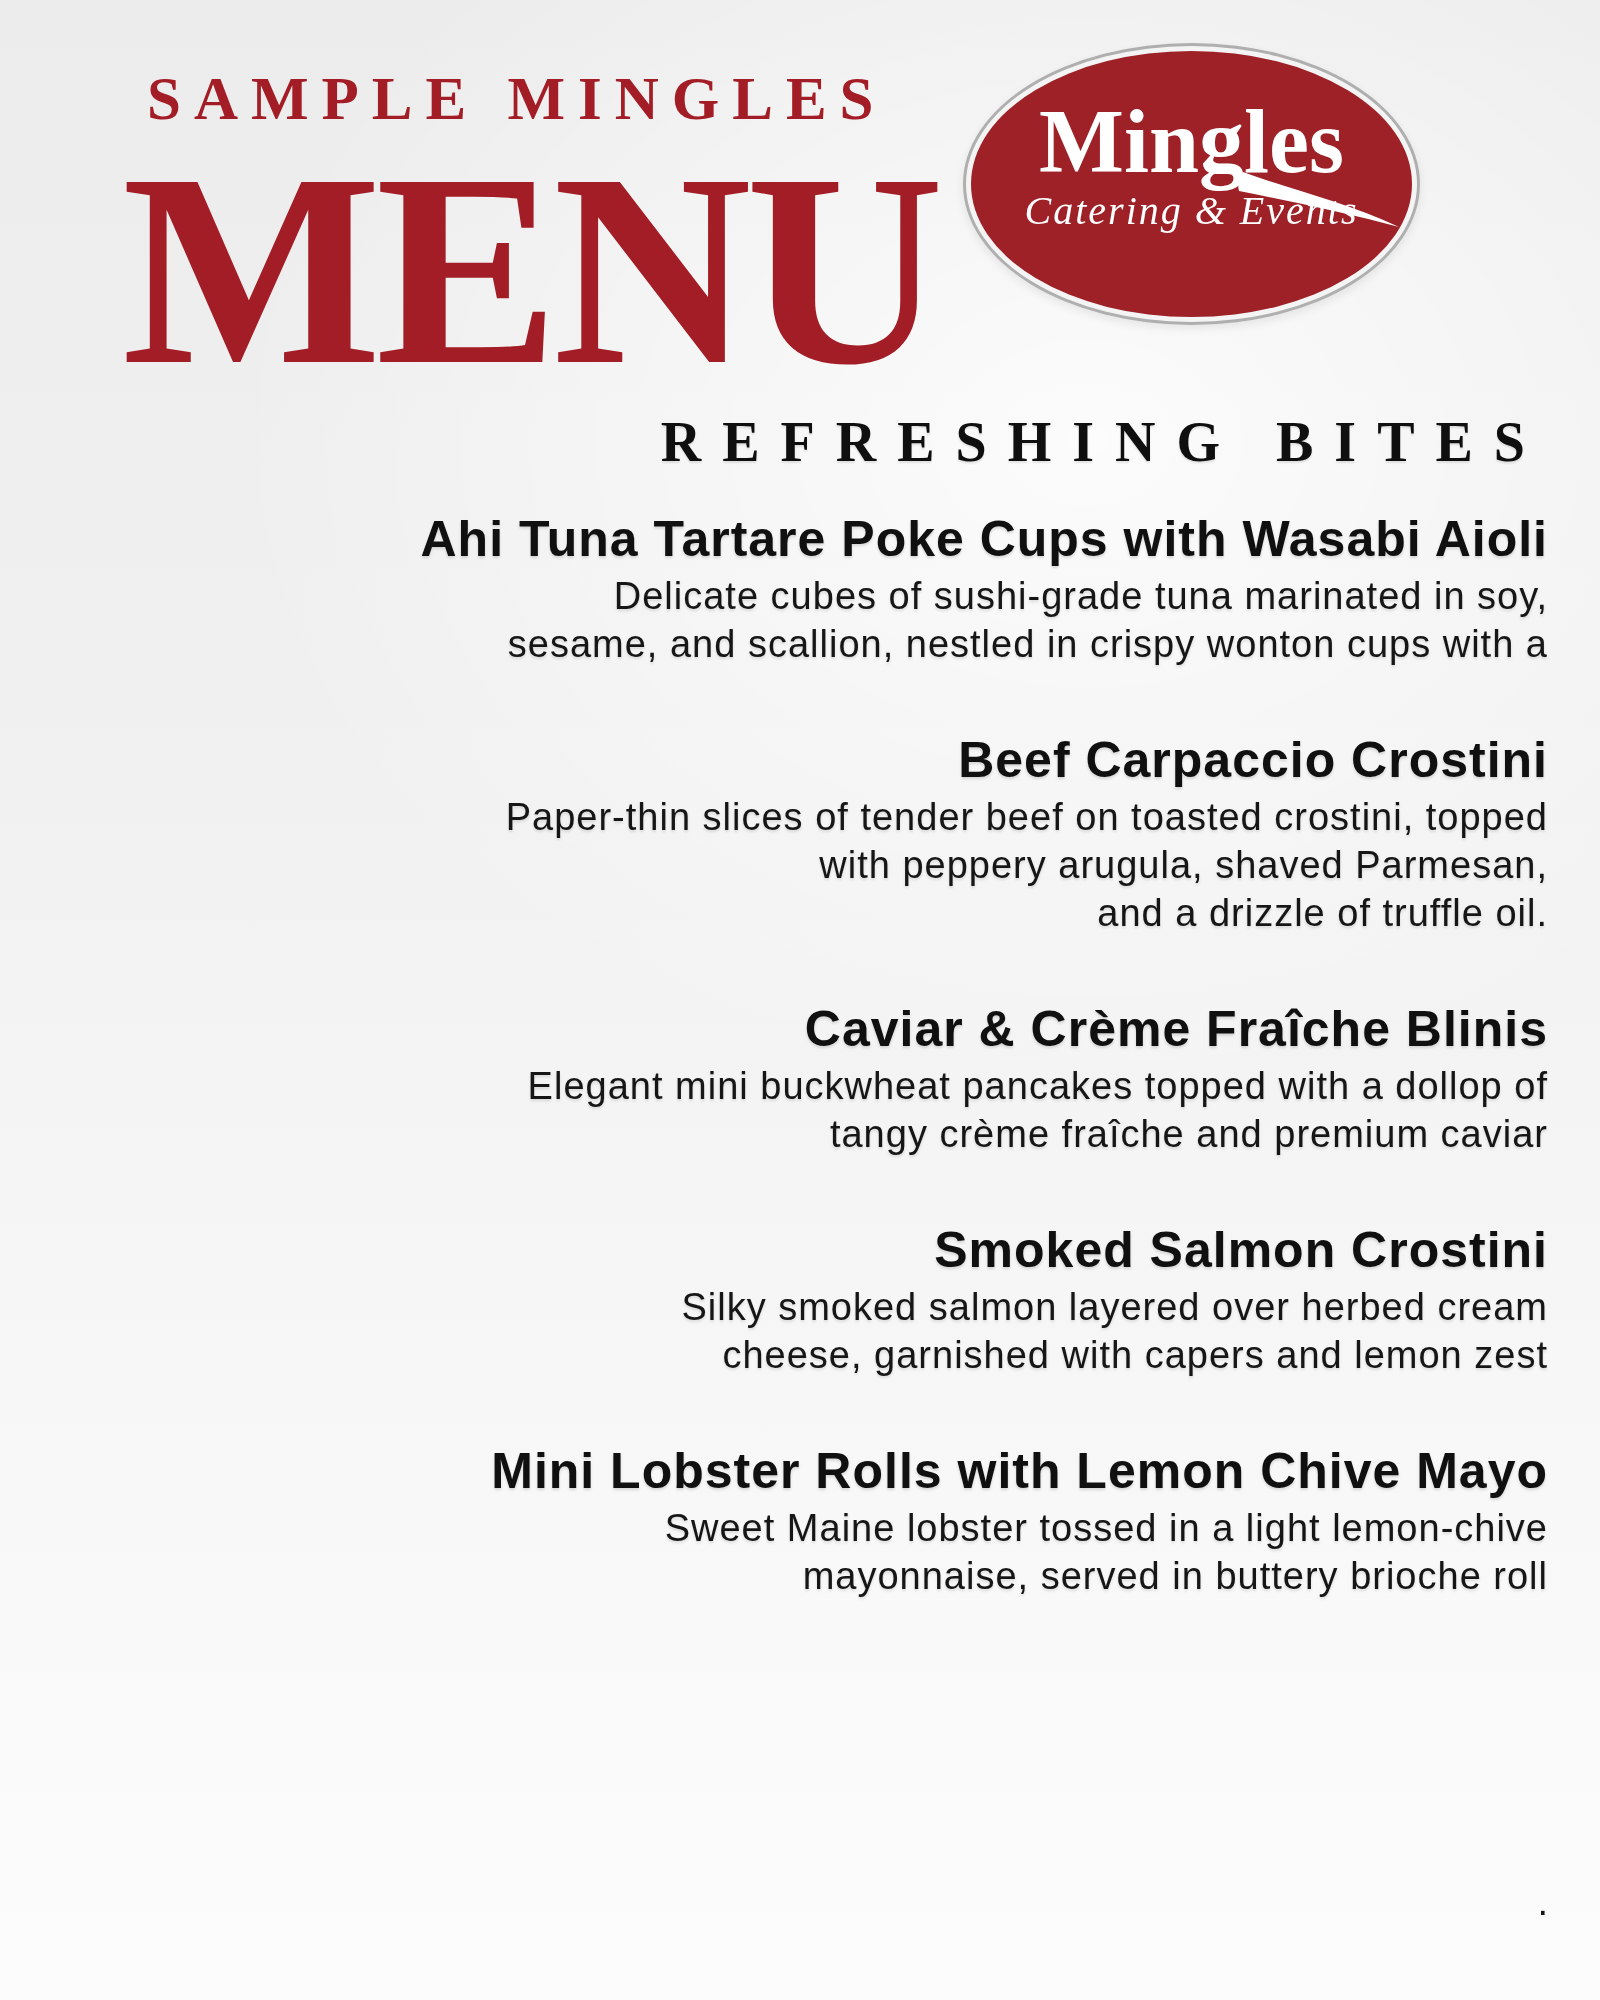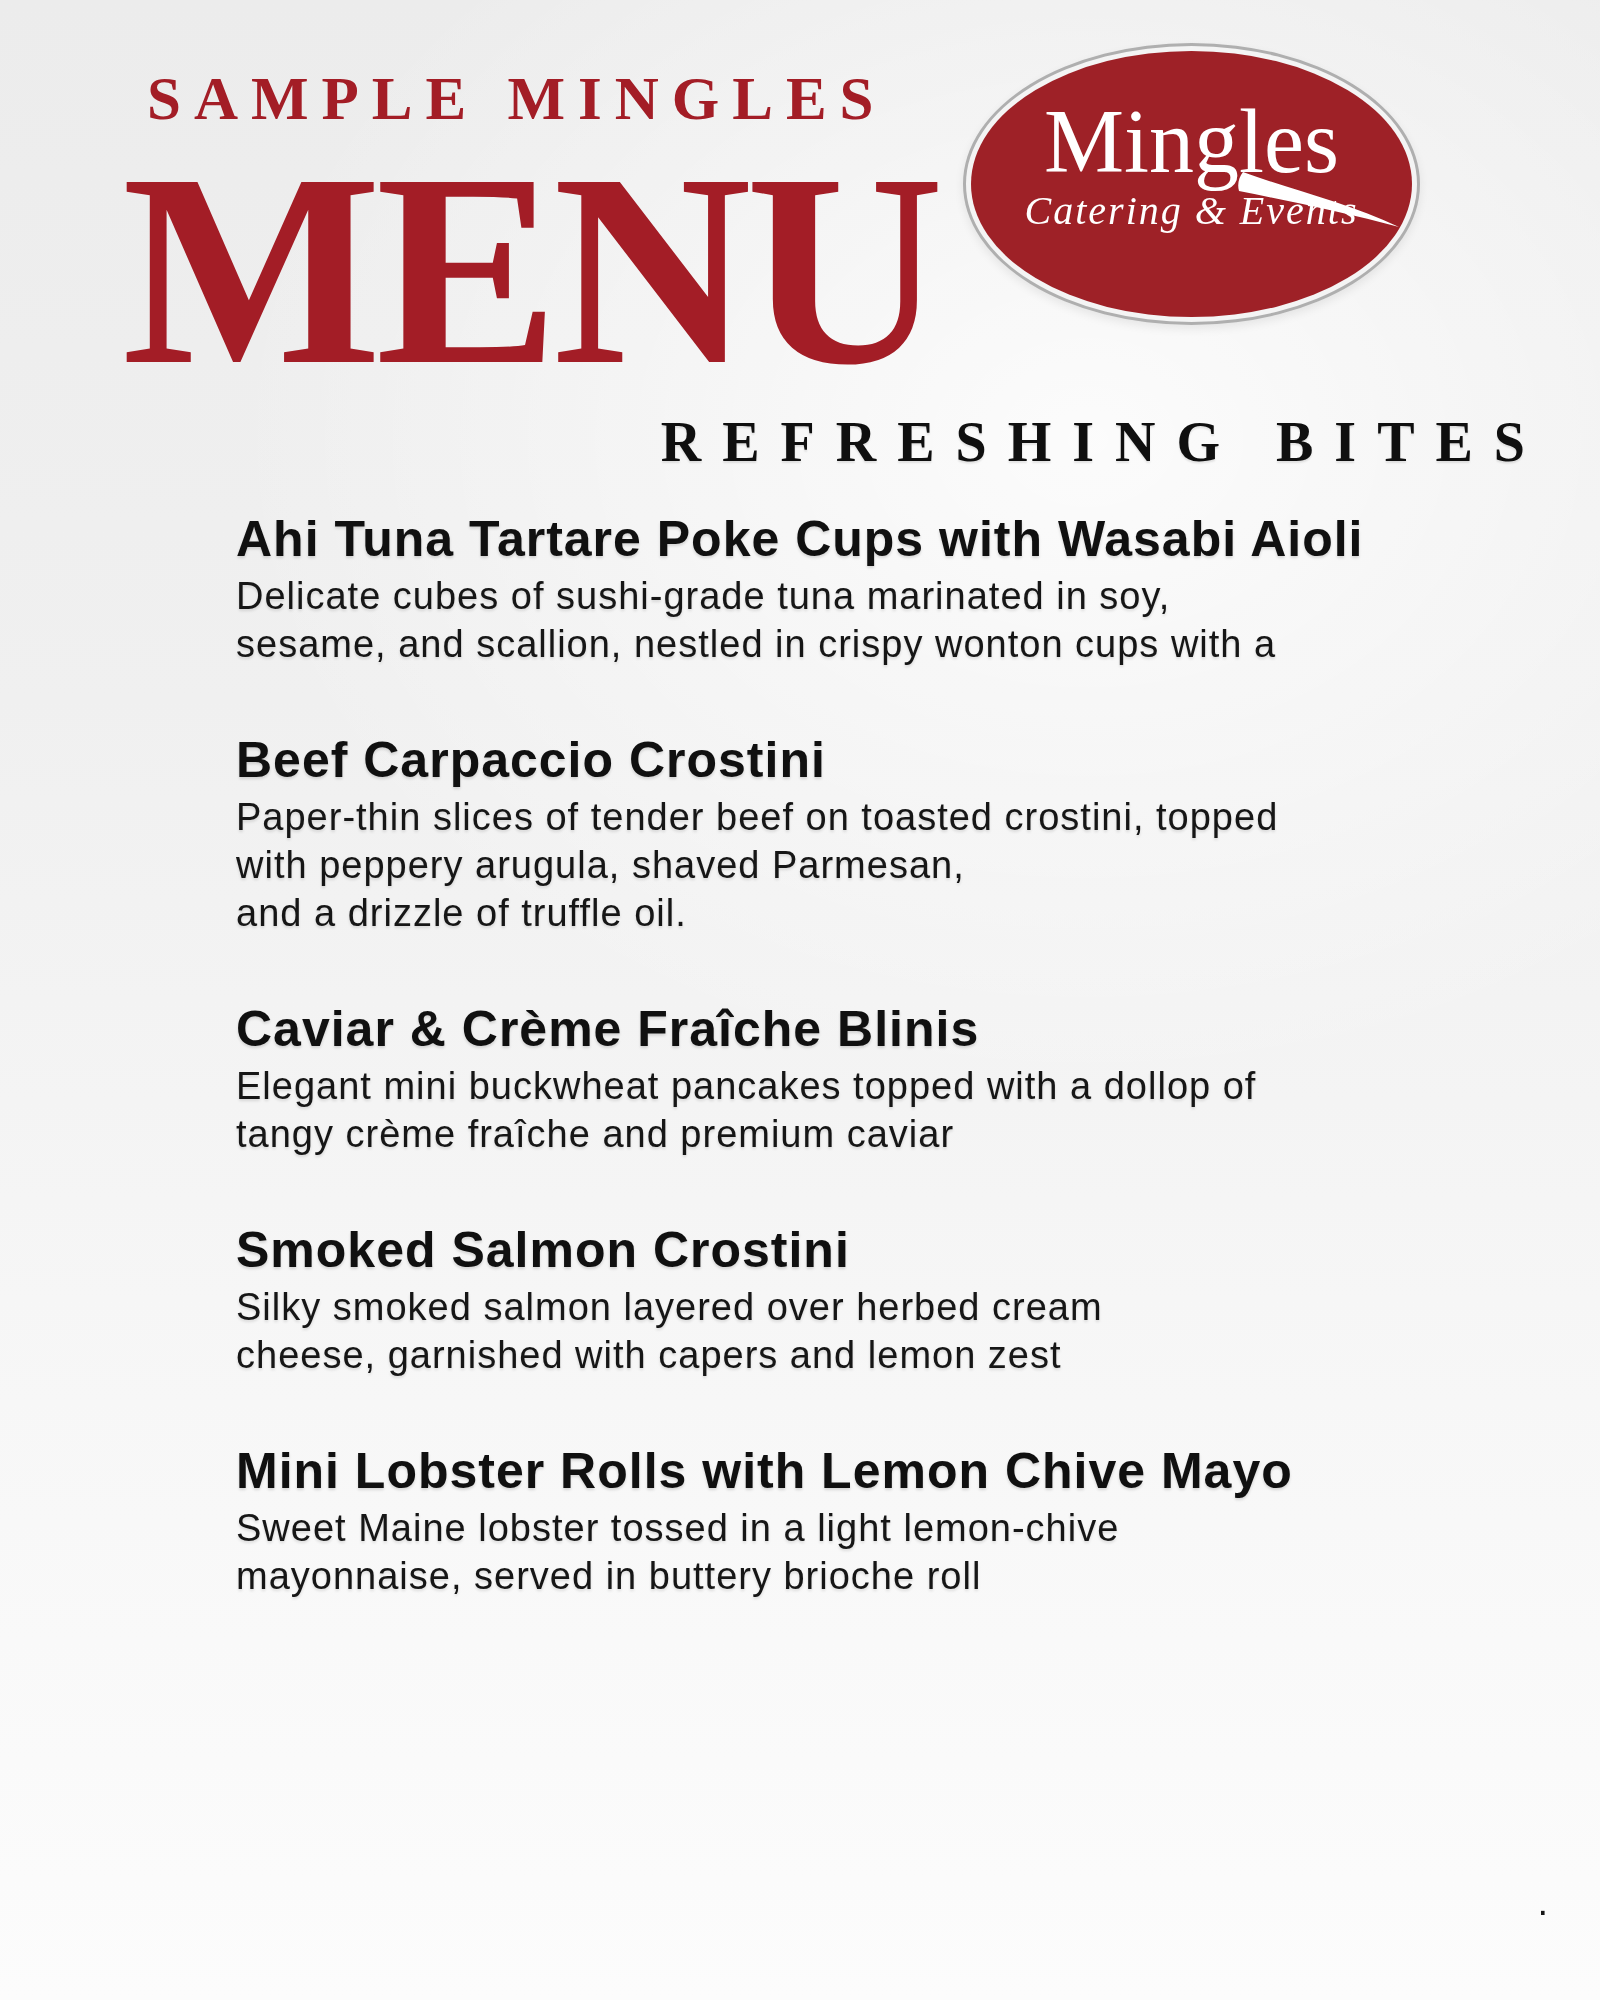--- a/index.html
+++ b/index.html
@@ -40,21 +40,21 @@
     box-sizing:border-box;background:#f4f4f4;
     box-shadow:0 4px 10px rgba(0,0,0,.08);
   }
   .logo-inner{
     position:absolute;top:5px;left:5px;right:5px;bottom:5px;
     border-radius:50%;background:var(--logo-red,#9E2127);
     overflow:hidden;text-align:center;
   }
   .logo-name{
     margin-top:46px;
-    font-family:"Liberation Serif", serif;font-weight:400;
+    font-family:"Liberation Serif", serif;font-weight:700;
     font-size:90px;line-height:1;color:#ffffff;
   }
   .logo-swoosh{
     position:absolute;left:0;top:0;width:447px;height:272px;
     pointer-events:none;
   }
   .logo-tagline{
     margin-top:4px;
     font-family:"Liberation Serif", serif;font-style:italic;
     font-size:40px;line-height:1;color:#ffffff;letter-spacing:2px;
@@ -65,21 +65,21 @@
     position:absolute;top:414px;right:54px;
     font-family:"Liberation Serif", serif;font-weight:700;
     font-size:56px;line-height:1;letter-spacing:21px;
     color:#0f0f0f;white-space:nowrap;
     text-shadow:0 2px 2px rgba(0,0,0,.10);
   }
 
   
   .menu-list{
     position:absolute;left:236px;right:52px;top:506px;
-    color:var(--text,#161616);
+    text-align:right;color:var(--text,#161616);
   }
   .item{margin:0 0 59px 0;}
   .item:last-child{margin-bottom:0;}
   .item-title{
     font-weight:700;font-size:50px;line-height:66px;letter-spacing:1px;
     color:#101010;text-shadow:0 2px 3px rgba(0,0,0,.14);
     white-space:nowrap;
   }
   .desc-line{
     font-weight:400;font-size:38px;line-height:48px;letter-spacing:1px;

